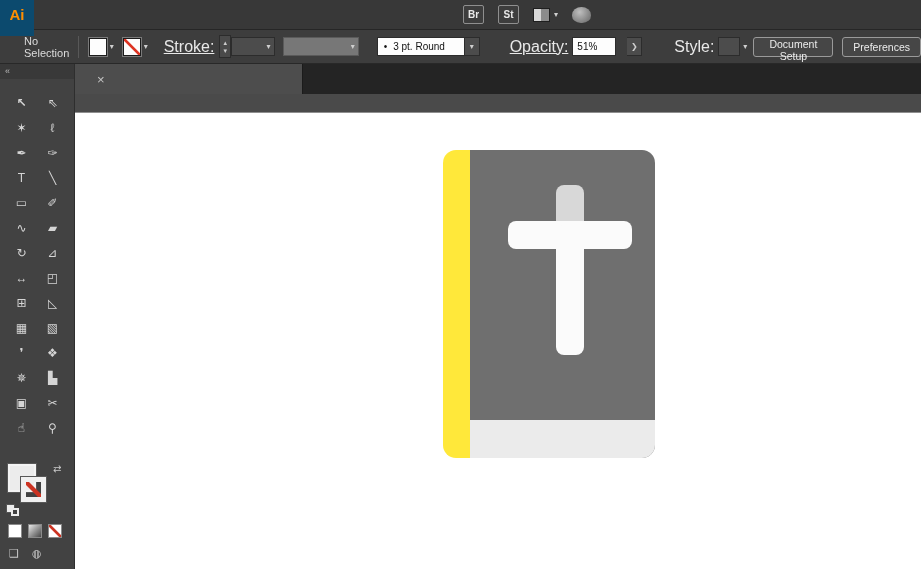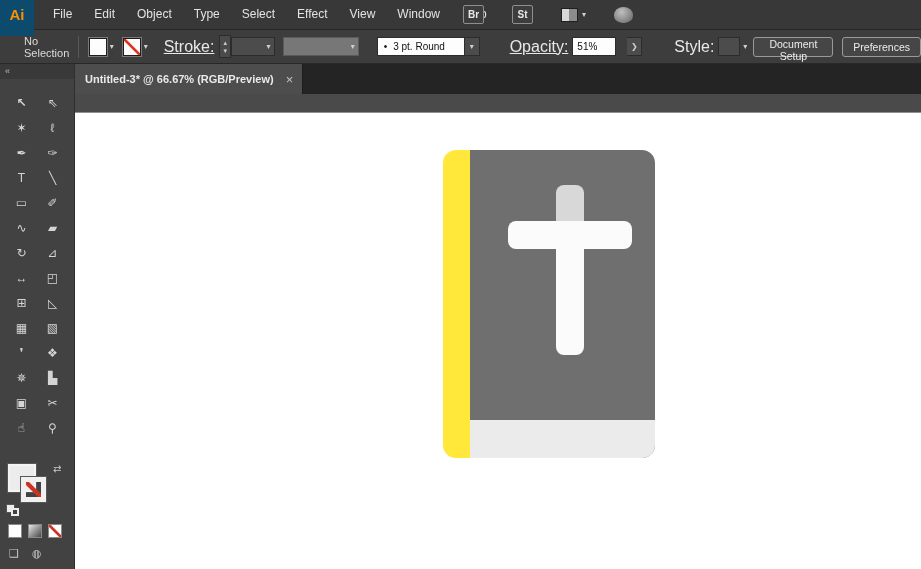--- a/index.html
+++ b/index.html
@@ -5,21 +5,21 @@
   html,body{margin:0;padding:0;}
   body{width:921px;height:569px;position:relative;overflow:hidden;background:#4a4a4a;
        font-family:"Liberation Sans","DejaVu Sans",sans-serif;}
   
   .menubar{position:absolute;left:0;top:0;width:921px;height:30px;background:#383838;
            border-bottom:1px solid #262626;box-sizing:border-box;display:flex;align-items:center;z-index:6;}
   .ai-logo{width:34px;height:42px;background:#0c4a6e;color:#ff8e00;font-weight:bold;font-size:15px;
            display:flex;align-items:center;justify-content:center;}
   .menus{display:flex;margin-left:8px;}
   .menu-item{color:#e3e3e3;font-size:12px;padding:0 11px;line-height:29px;cursor:default;}
-  .appbar-right{position:absolute;left:463px;top:0;height:29px;display:flex;align-items:center;gap:28px;}
+  .appbar-right{position:absolute;left:463px;top:0;height:29px;display:flex;align-items:center;gap:14px;}
   .sq-btn{width:21px;height:19px;background:#3d3d3d;border:1px solid #8f8f8f;color:#e8e8e8;font-size:10px;
           font-weight:bold;display:flex;align-items:center;justify-content:center;border-radius:2px;padding:0;
           font-family:inherit;}
   .arrange{display:flex;align-items:center;gap:4px;}
   .arr-icon{width:15px;height:12px;border:1px solid #1f1f1f;
             background:linear-gradient(to right,#d8d8d8 0 7px,#8b8b8b 7px);}
   .chev,.dd-chev{color:#cfcfcf;font-size:8px;line-height:1;}
   .blob{width:19px;height:16px;border-radius:50% 50% 46% 46%;
         background:radial-gradient(circle at 40% 32%,#bfbfbf,#7d7d7d 72%);}
   
@@ -86,31 +86,20 @@
   .pages{position:absolute;left:27px;top:270px;width:185px;height:38px;border-radius:0 0 13px 0;}
   .cross-stub{position:absolute;left:113px;top:35px;width:28px;height:46px;border-radius:8px 8px 0 0;}
   .cross-h{position:absolute;left:65px;top:71px;width:124px;height:28px;border-radius:8px;}
   .cross-v{position:absolute;left:113px;top:75px;width:28px;height:130px;border-radius:8px;}
 </style>
 </head>
 <body>
 
 <div class="menubar">
   <div class="ai-logo">Ai</div>
-  <nav class="menus">
-      <span class="menu-item">File</span>
-      <span class="menu-item">Edit</span>
-      <span class="menu-item">Object</span>
-      <span class="menu-item">Type</span>
-      <span class="menu-item">Select</span>
-      <span class="menu-item">Effect</span>
-      <span class="menu-item">View</span>
-      <span class="menu-item">Window</span>
-      <span class="menu-item">Help</span>
-    </nav>
   <div class="appbar-right">
     <button class="sq-btn">Br</button>
     <button class="sq-btn">St</button>
     <div class="arrange">
       <span class="arr-icon"></span>
       <span class="chev">▾</span>
     </div>
     <div class="blob"></div>
   </div>
 </div>
@@ -163,21 +152,20 @@
     <div class="style-swatch"></div>
     <span class="dd-chev">▾</span>
   </div>
 
   <button class="bar-btn" style="margin-left:6px">Document Setup</button>
   <button class="bar-btn">Preferences</button>
 </div>
 
 <div class="tabstrip">
   <div class="tab">
-    <span class="tab-title">Untitled-3* @ 66.67% (RGB/Preview)</span>
     <span class="tab-close">×</span>
   </div>
 </div>
 
 <div class="pasteboard"></div>
 <div class="canvas">
   <div class="bible">
     <div class="cover" style="background: rgb(111, 111, 111);"></div>
     <div class="spine" style="background: rgb(255, 232, 58);"></div>
     <div class="pages" style="background: rgb(235, 235, 235);"></div>

